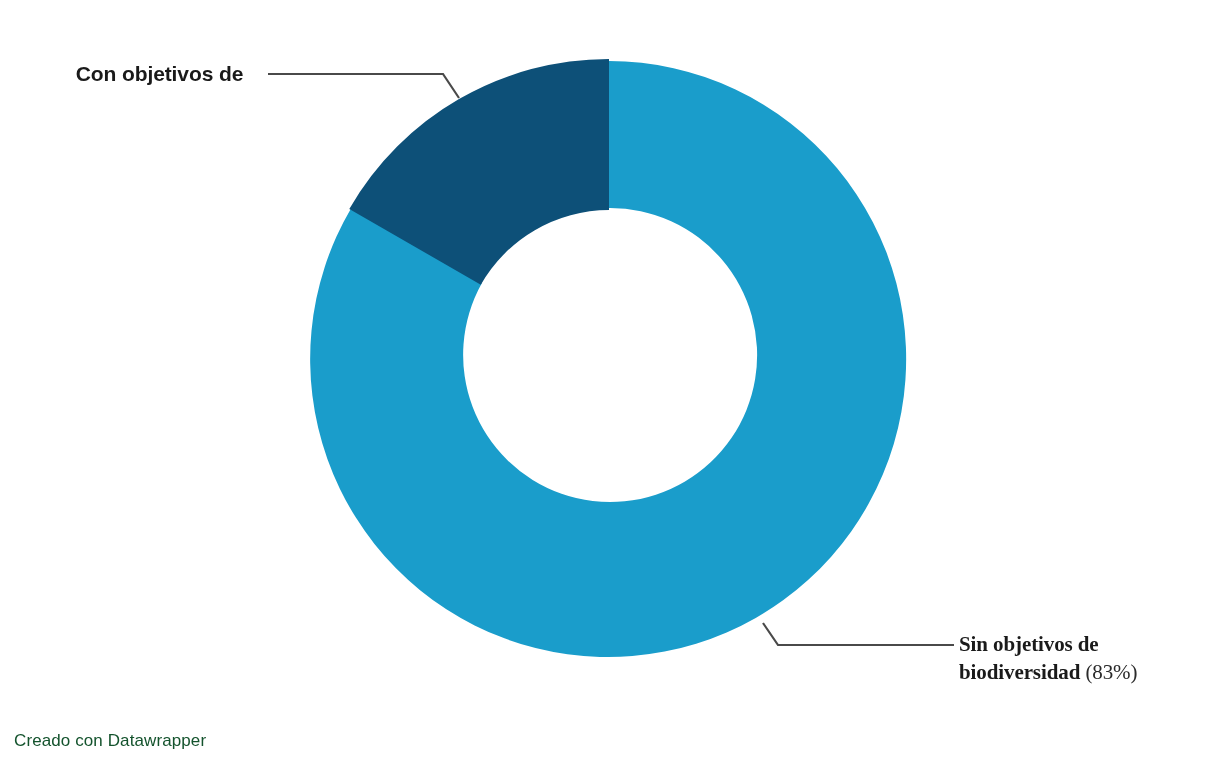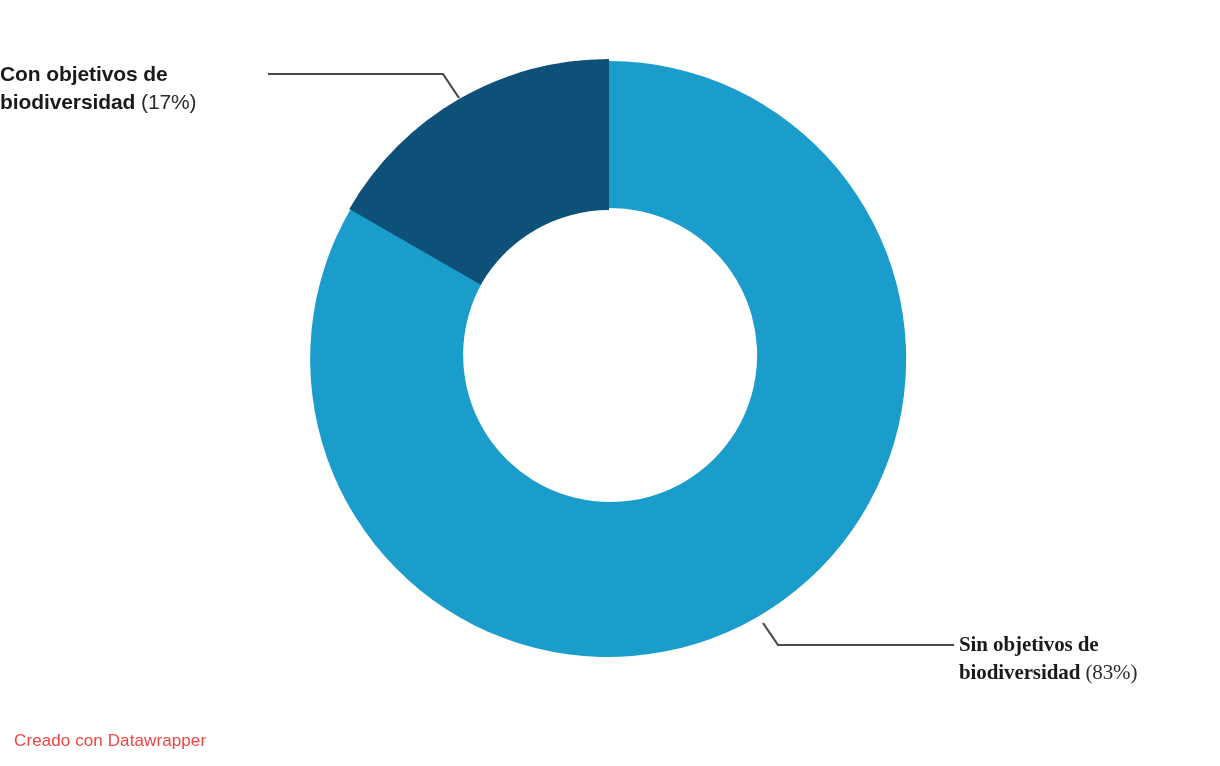--- a/index.html
+++ b/index.html
@@ -47,21 +47,22 @@
   .slice-label .pct {
     font-weight: 400;
     color: #2b2b2b;
   }
 
   
   #label-con {
     left: 0px;
     top: 60px;
     width: 263px;
-    text-align: left;
+    text-align: center;
+    padding-left: 28px;
   }
   #label-con .line1 { display: block; }
   #label-con .line2 { display: block; }
 
   
   #label-sin {
     left: 959px;
     top: 630px;
     width: 260px;
     text-align: left;
@@ -69,21 +70,21 @@
   }
   #label-sin .line1 { display: block; }
   #label-sin .line2 { display: block; }
 
   #footer-credit {
     position: absolute;
     left: 14px;
     top: 729px;
     font-size: 17px;
     line-height: 24px;
-    color: #ef4444;
+    color: #14532d;
     font-weight: 400;
     letter-spacing: 0.1px;
   }
 </style>
 </head>
 <body>
 
 <div id="chart-stage">
 
   <svg id="donut-svg" viewBox="0 0 1220 766">
@@ -100,21 +101,20 @@
              A 148 148 0 0 1 609 210
              Z"></path>
 
     <path fill="none" stroke="#4a4a4a" stroke-width="2.2" d="M 268 74 L 443 74 L 459 98"></path>
 
     <path fill="none" stroke="#4a4a4a" stroke-width="2.2" d="M 763 623 L 778 645 L 954 645"></path>
   </svg>
 
   <div class="slice-label" id="label-con">
     <span class="line1"><span class="name">Con objetivos de</span></span>
-      <span class="line2"><span class="name">biodiversidad</span> <span class="pct">(17%)</span></span>
   </div>
 
   <div class="slice-label" id="label-sin">
     <span class="line1"><span class="name">Sin objetivos de</span></span>
       <span class="line2"><span class="name">biodiversidad</span> <span class="pct">(83%)</span></span>
   </div>
 
   <div id="footer-credit">Creado con Datawrapper</div>
 
 </div>

